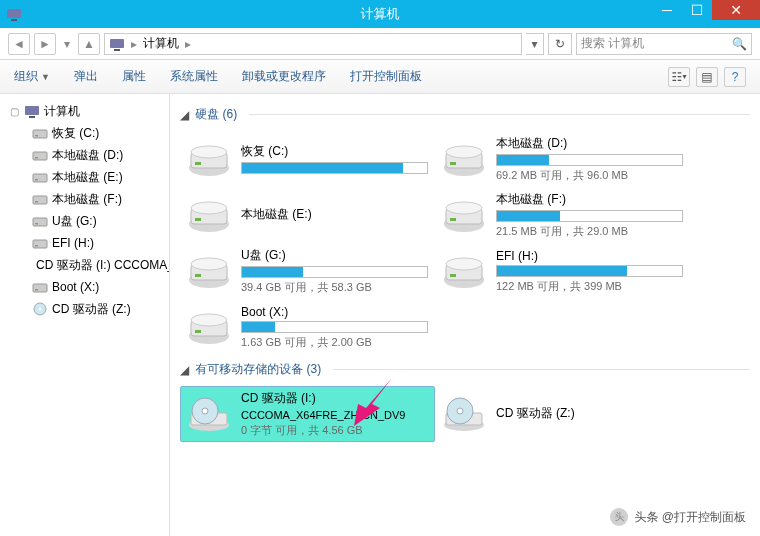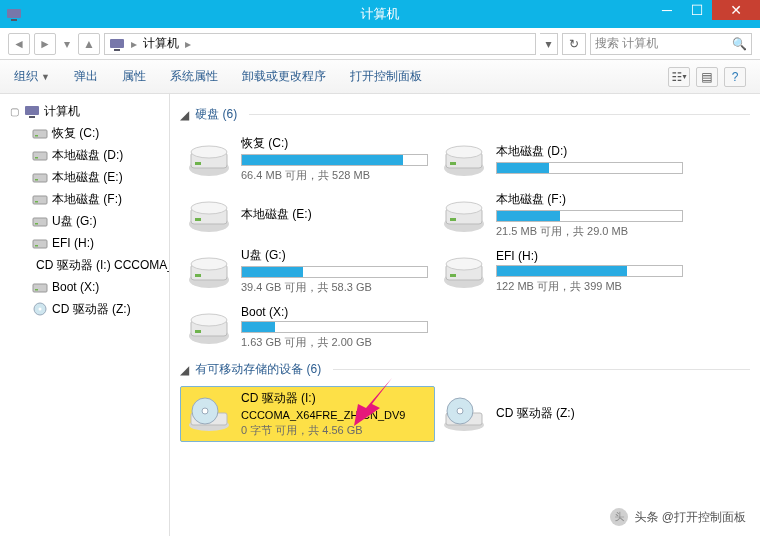--- a/index.html
+++ b/index.html
@@ -9,36 +9,36 @@
 .titlebar .title { position: absolute; left: 50%; transform: translateX(-50%); color: #fff; font-size: 13px; }
 .win-controls { position: absolute; right: 0; top: 0; display: flex; }
 .win-btn { width: 30px; height: 20px; display: flex; align-items: center; justify-content: center; color: #fff; font-size: 14px; }
 .win-btn.close { background: #c84031; width: 48px; }
 .navbar { height: 32px; border-bottom: 1px solid #d8d8d8; display: flex; align-items: center; padding: 0 8px; gap: 4px; background:#fff; }
 .nav-arrow { width: 22px; height: 22px; border: 1px solid #ccc; border-radius: 2px; display: flex; align-items: center; justify-content: center; color: #888; }
 .nav-arrow.small { width:14px; border:none; }
 .addr { flex: 1; height: 22px; border: 1px solid #ccc; display: flex; align-items: center; padding: 0 4px; gap: 6px; }
 .addr-dd { width:18px; height:22px; border:1px solid #ccc; border-left:none; display:flex; align-items:center; justify-content:center; color:#666;}
 .refresh { width: 24px; height: 22px; border: 1px solid #ccc; display: flex; align-items: center; justify-content: center; color:#555;}
-.search { width: 162px; height: 22px; border: 1px solid #ccc; display: flex; align-items: center; padding: 0 4px; color: #888; gap:4px;}
+.search { width: 176px; height: 22px; border: 1px solid #ccc; display: flex; align-items: center; padding: 0 4px; color: #888; gap:4px;}
 .toolbar { height: 34px; border-bottom: 1px solid #e0e0e0; display: flex; align-items: center; padding: 0 14px; gap: 24px; background: linear-gradient(#fdfdfd,#f3f3f3); }
 .toolbar .item { color: #2b5c8f; cursor: default; display:flex; align-items:center; gap:3px;}
 .toolbar .right { margin-left: auto; display: flex; gap: 6px; }
 .toolbar .iconbtn { width: 22px; height: 20px; border: 1px solid #ccc; border-radius:2px; display:flex; align-items:center; justify-content:center; color:#555; background:#f7f7f7;}
 .content { display: flex; height: calc(536px - 28px - 32px - 34px); }
 .sidebar { width: 170px; border-right: 1px solid #e0e0e0; padding: 6px 0; overflow:hidden;}
 .side-node { display: flex; align-items: center; height: 22px; padding-left: 10px; gap: 4px; white-space: nowrap; overflow:hidden;}
 .side-node.child { padding-left: 32px; }
 .side-node .exp { width: 10px; color: #888; font-size:10px;}
 .main { flex: 1; padding: 8px 10px; overflow: auto; }
 .section-head { display: flex; align-items: center; gap: 6px; color: #2b5c8f; margin: 4px 0 8px 0; }
 .section-head .line { flex:1; height:1px; background:#e3e3e3; margin-left:6px;}
 .drives { display: flex; flex-wrap: wrap; gap: 0px; }
 .drive { width: 255px; height: 56px; display: flex; align-items: center; padding: 4px 6px; gap: 10px; border: 1px solid transparent; border-radius:2px;}
-.drive.selected { background: #fde047; border-color: #7bb4d6; }
+.drive.selected { background: #5eead4; border-color: #7bb4d6; }
 .drive-icon { width: 44px; height: 40px; display:flex; align-items:center; justify-content:center; flex-shrink:0; }
 .drive-icon svg { width:44px; height:38px; }
 .drive-info { flex:1; overflow:hidden; }
 .drive-name { color: #000; margin-bottom: 2px; white-space:nowrap; overflow:hidden; text-overflow:ellipsis;}
 .bar { height: 12px; border: 1px solid #bdbdbd; background: #fff; position: relative; margin-bottom: 2px; }
 .bar-fill { height: 100%; background: #29abe2; }
 .drive-status { color: #6a6a6a; font-size: 11px; }
 .small-icon { width:16px; height:16px; display:inline-block; }
 .footer-credit { position:absolute; right:14px; bottom:10px; color:#555; font-size:13px; display:flex; align-items:center; gap:6px;}
 .footer-credit .avatar { width:18px; height:18px; border-radius:50%; background:#d0d0d0; display:flex; align-items:center; justify-content:center; font-size:10px; color:#888;}
@@ -192,37 +192,37 @@
               <rect x="4" y="12" width="36" height="16" rx="3" fill="#e8e8e8" stroke="#bbb"></rect>
               <ellipse cx="22" cy="12" rx="18" ry="6" fill="#f5f5f5" stroke="#ccc"></ellipse>
               <rect x="8" y="22" width="6" height="3" fill="#6fb34d"></rect>
             </svg>
           </div>
   <div class="drive-info">
     <div class="drive-name">恢复 (C:)</div>
     <div class="bar">
               <div class="bar-fill" style="width:87%"></div>
             </div>
-    <div class="drive-status">66.4 MB 可用，共 528 MB</div>
   </div>
         </div>
         <div class="drive">
           <div class="drive-icon">
             <svg viewBox="0 0 44 38">
               <ellipse cx="22" cy="28" rx="20" ry="8" fill="#d7d7d7"></ellipse>
               <rect x="4" y="12" width="36" height="16" rx="3" fill="#e8e8e8" stroke="#bbb"></rect>
               <ellipse cx="22" cy="12" rx="18" ry="6" fill="#f5f5f5" stroke="#ccc"></ellipse>
               <rect x="8" y="22" width="6" height="3" fill="#6fb34d"></rect>
             </svg>
           </div>
   <div class="drive-info">
     <div class="drive-name">本地磁盘 (D:)</div>
     <div class="bar">
               <div class="bar-fill" style="width:28%"></div>
             </div>
+    <div class="drive-status">69.2 MB 可用，共 96.0 MB</div>
   </div>
         </div>
         <div class="drive">
           <div class="drive-icon">
             <svg viewBox="0 0 44 38">
               <ellipse cx="22" cy="28" rx="20" ry="8" fill="#d7d7d7"></ellipse>
               <rect x="4" y="12" width="36" height="16" rx="3" fill="#e8e8e8" stroke="#bbb"></rect>
               <ellipse cx="22" cy="12" rx="18" ry="6" fill="#f5f5f5" stroke="#ccc"></ellipse>
               <rect x="8" y="22" width="6" height="3" fill="#6fb34d"></rect>
             </svg>
@@ -298,21 +298,21 @@
     <div class="bar">
               <div class="bar-fill" style="width:18%"></div>
             </div>
     <div class="drive-status">1.63 GB 可用，共 2.00 GB</div>
   </div>
         </div>
       </div>
 
     <div class="section-head" style="margin-top:6px">
       <span style="color:#555">◢</span>
-      <span>有可移动存储的设备 (6)</span>
+      <span>有可移动存储的设备 (3)</span>
       <div class="line"></div>
     </div>
     <div class="drives" id="rem-list">
         <div class="drive selected">
           <div class="drive-icon">
             <svg viewBox="0 0 44 38">
               <ellipse cx="22" cy="30" rx="20" ry="6" fill="#d7d7d7"></ellipse>
               <rect x="4" y="18" width="36" height="12" rx="2" fill="#e8e8e8" stroke="#bbb"></rect>
               <circle cx="18" cy="16" r="13" fill="#cfe6ef" stroke="#9ab"></circle>
               <circle cx="18" cy="16" r="3" fill="#fff" stroke="#9ab"></circle>

